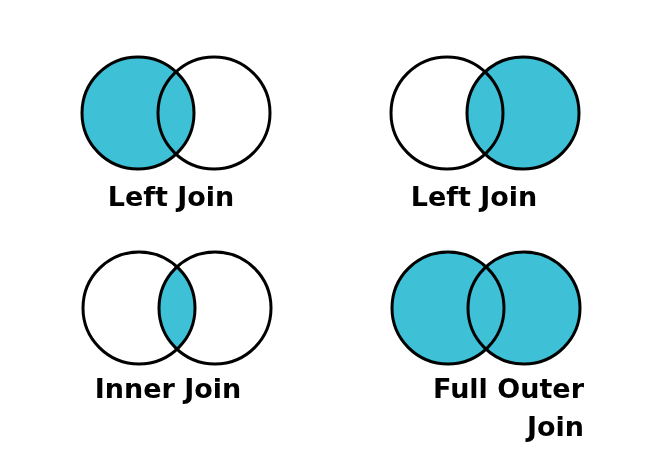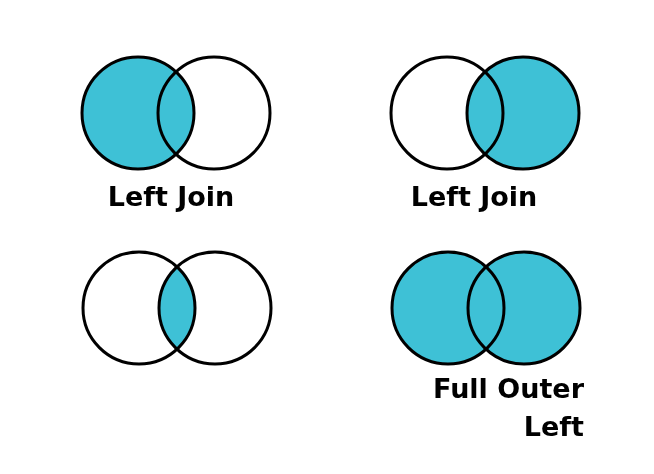--- a/index.html
+++ b/index.html
@@ -79,28 +79,31 @@
 
   <figure class="venn" style="left:77px; top:245px;">
     <svg viewBox="0 0 200 126">
       <circle class="region" cx="62" cy="63" r="56" fill="none"></circle>
       <circle class="region" cx="138" cy="63" r="56" fill="none"></circle>
       <path class="region" d="M 100 21.9 A 56 56 0 0 1 100 104.1 A 56 56 0 0 1 100 21.9 Z" fill="#3EC1D6"></path>
       <circle class="outline" cx="62" cy="63" r="56"></circle>
       <circle class="outline" cx="138" cy="63" r="56"></circle>
     </svg>
   </figure>
+  <div class="label" style="left:58px; top:370px;">
+    <div>Inner Join</div>
+  </div>
 
   <figure class="venn" style="left:386px; top:245px;">
     <svg viewBox="0 0 200 126">
       <circle class="region" cx="62" cy="63" r="56" fill="#3EC1D6"></circle>
       <circle class="region" cx="138" cy="63" r="56" fill="#3EC1D6"></circle>
       <path class="region" d="M 100 21.9 A 56 56 0 0 1 100 104.1 A 56 56 0 0 1 100 21.9 Z" fill="none"></path>
       <circle class="outline" cx="62" cy="63" r="56"></circle>
       <circle class="outline" cx="138" cy="63" r="56"></circle>
     </svg>
   </figure>
   <div class="label" style="left:364px; top:370px;text-align:right;">
     <div>Full Outer</div>
-    <div>Left</div>
+    <div>Join</div>
   </div>
 
 </div>
 
 </body></html>

